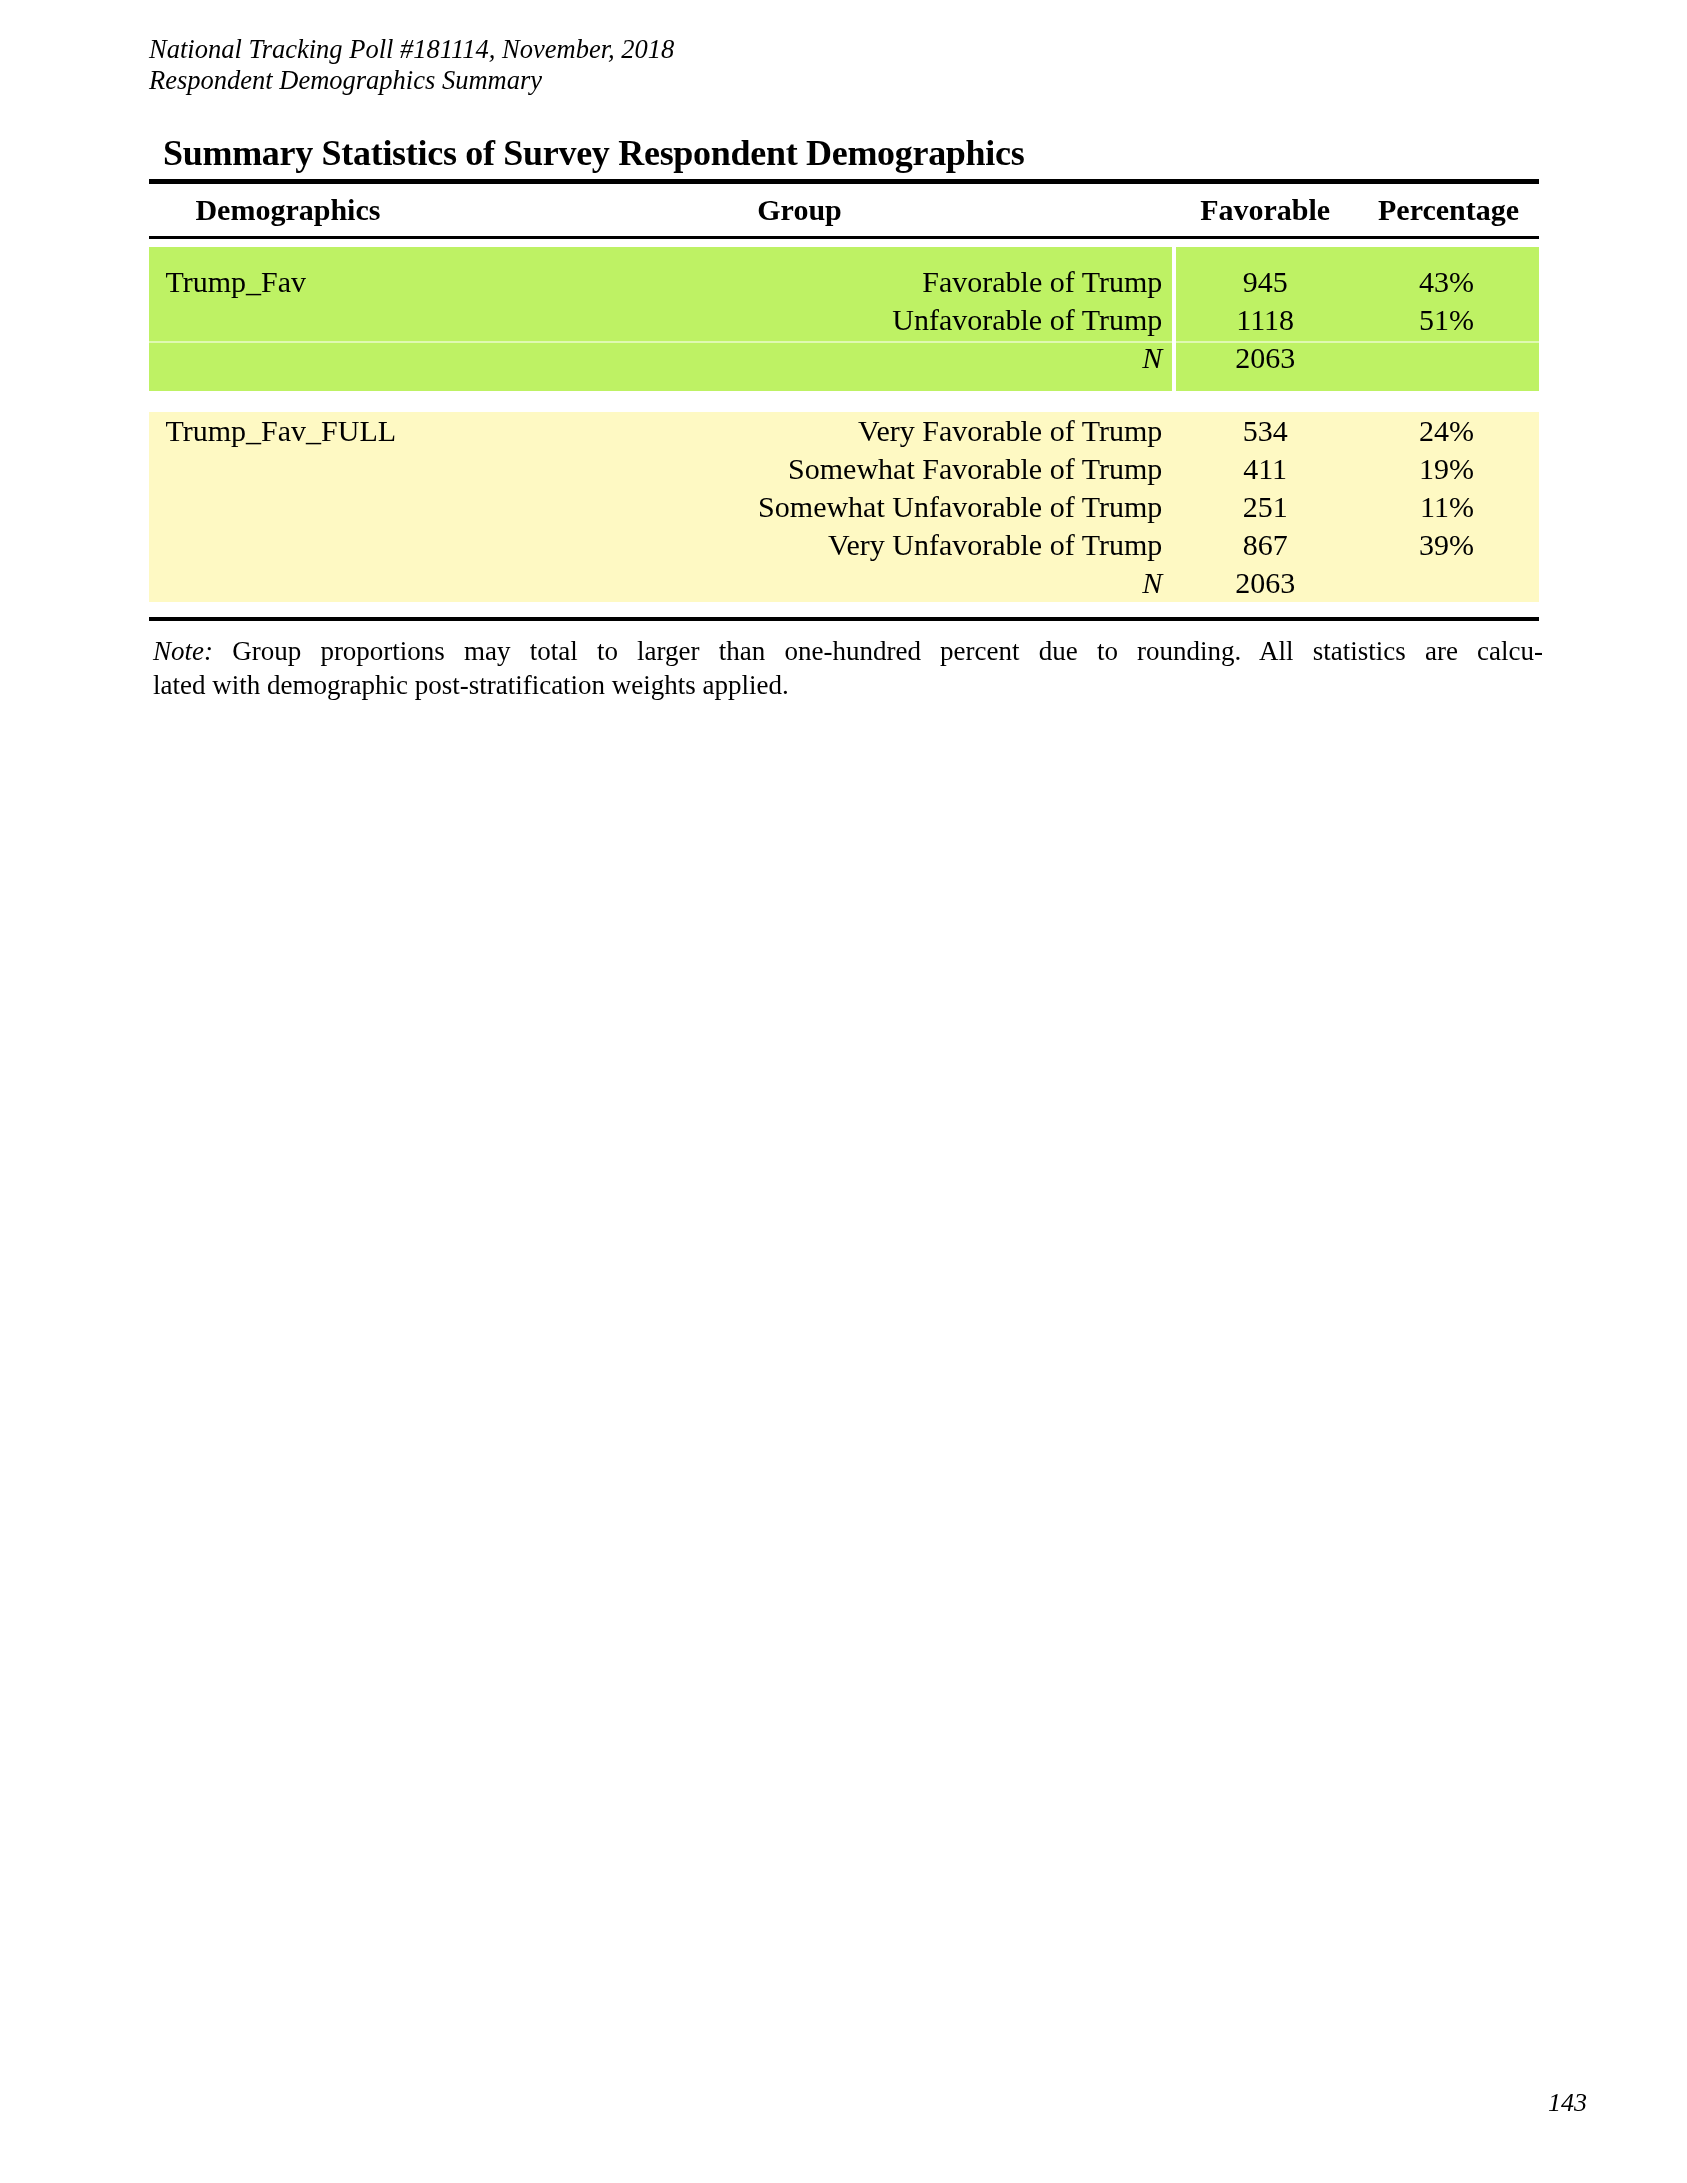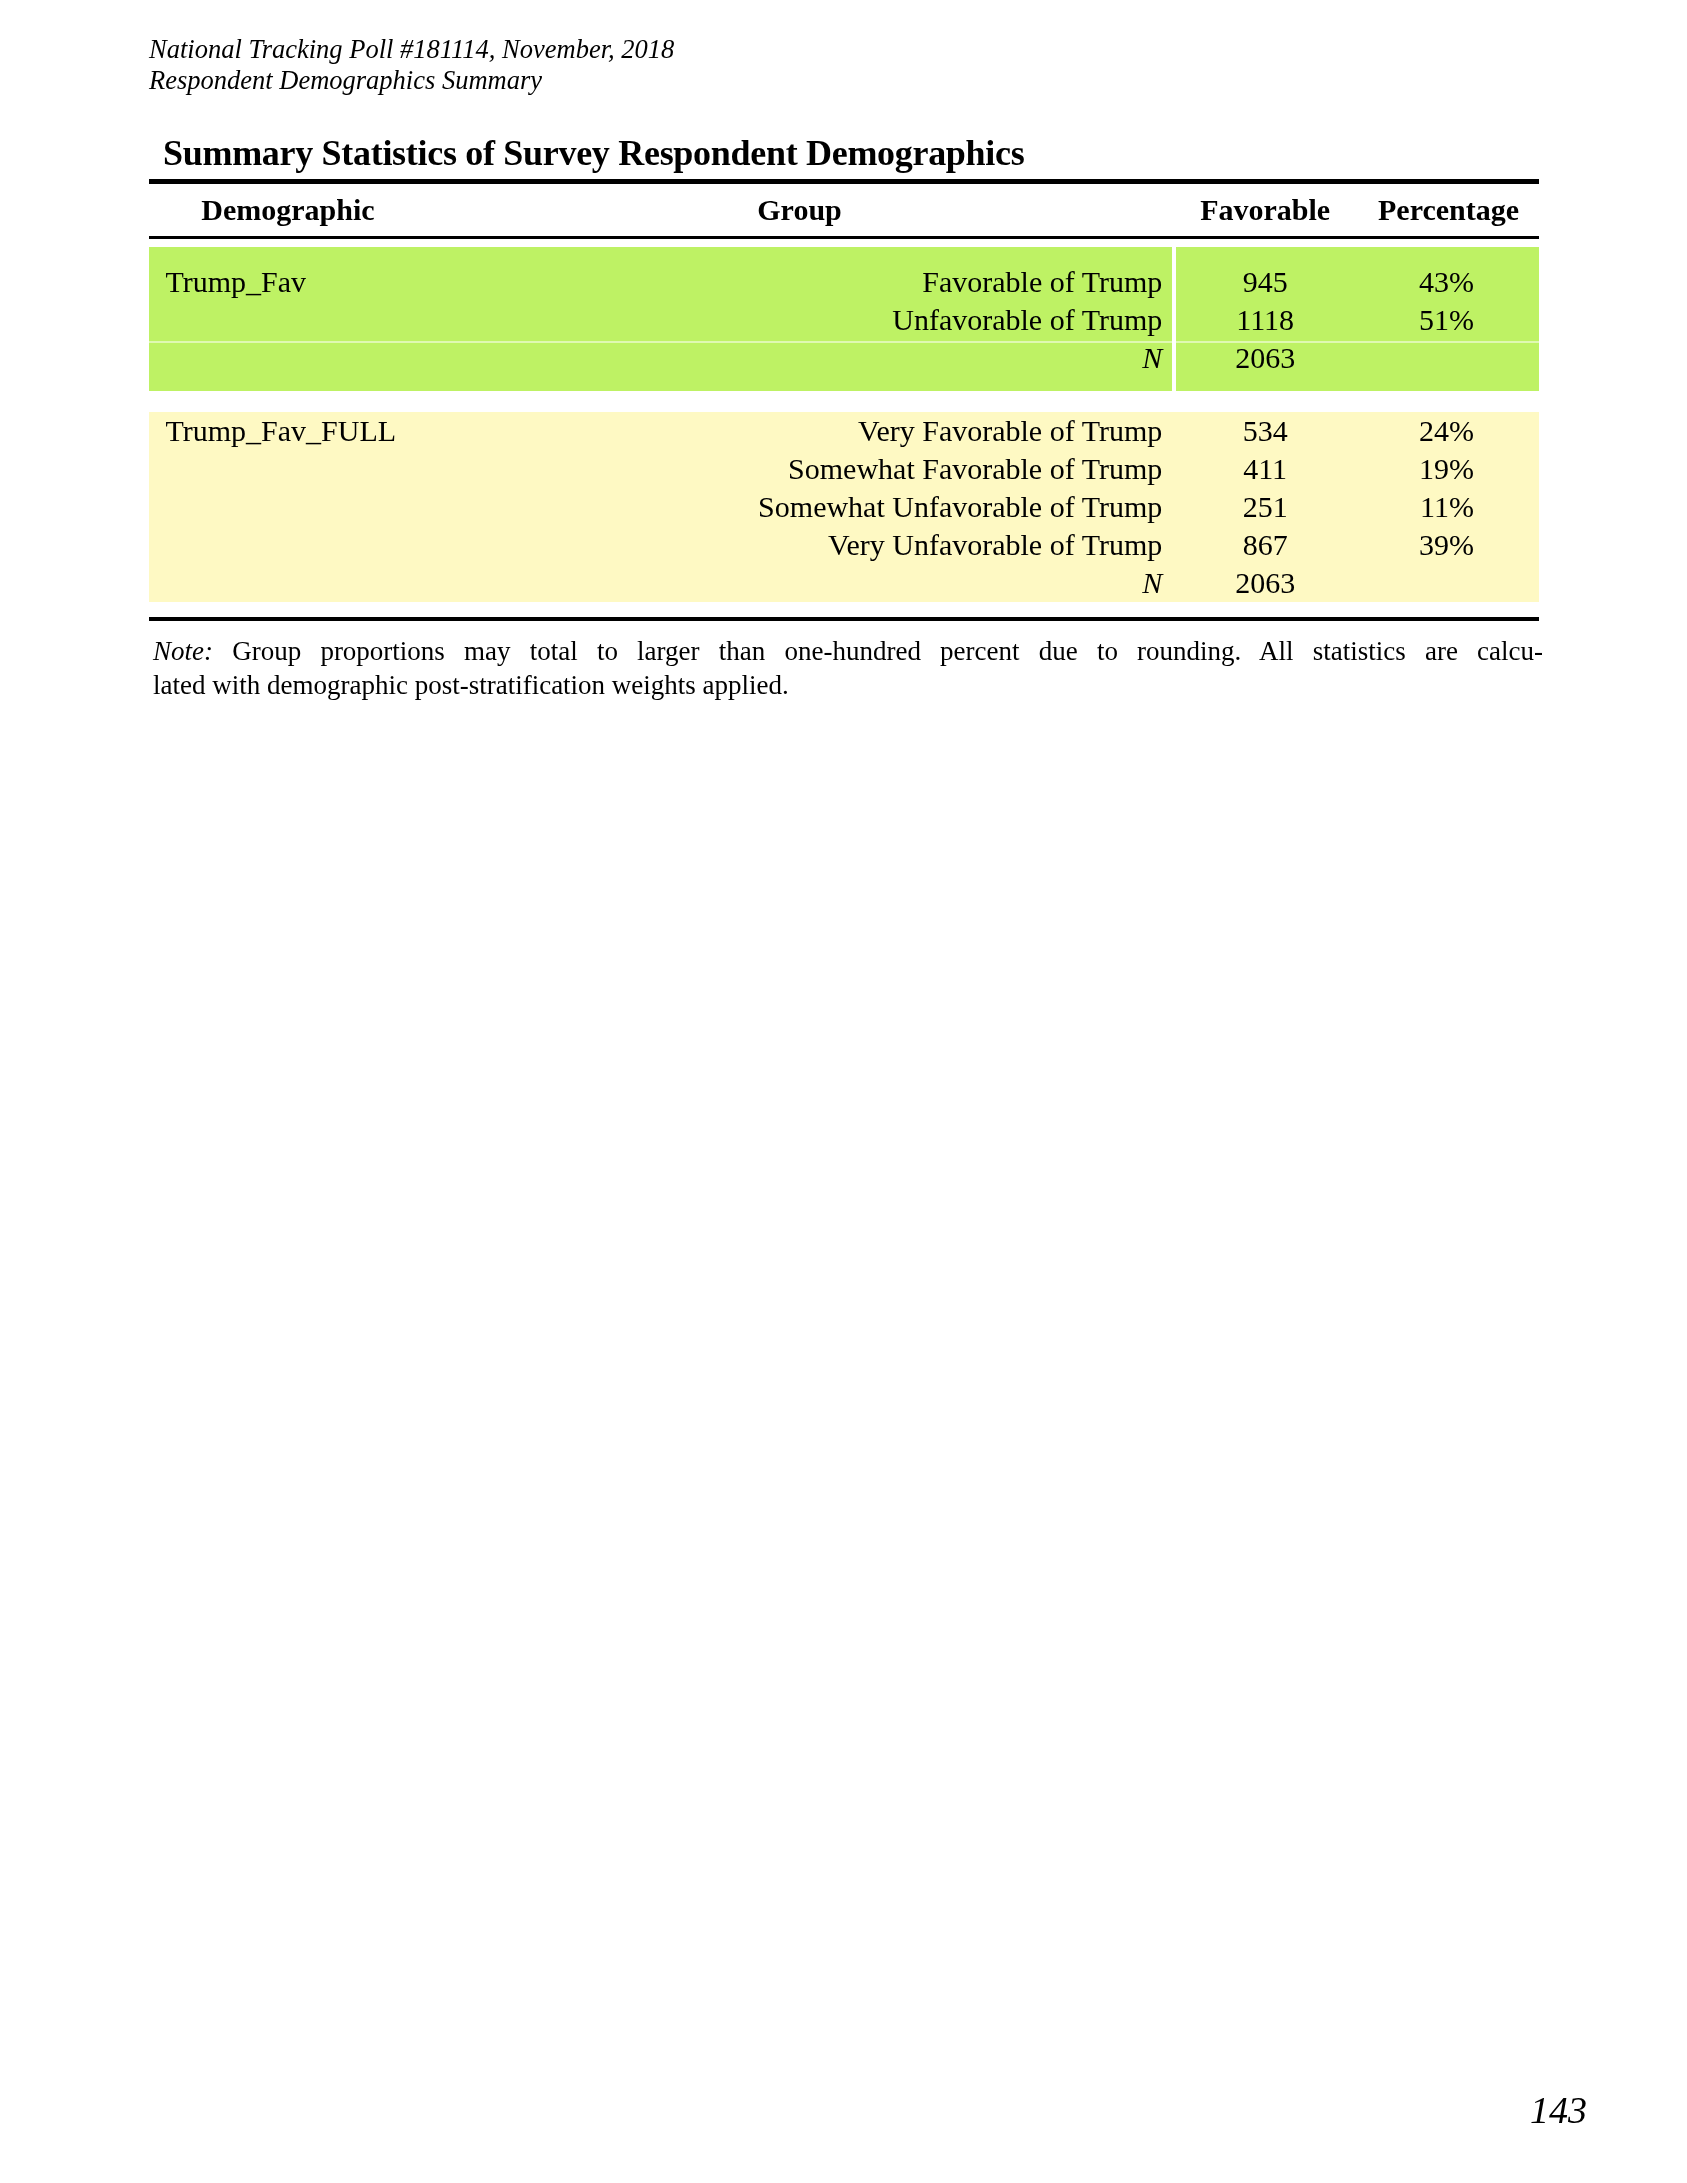--- a/index.html
+++ b/index.html
@@ -44,41 +44,41 @@
   .nrow .c2 { font-style:italic; }
   .note {
     position:absolute; left:149px; top:630px; width:1390px; margin:4px;
     font-size:27px; line-height:34px;
   }
   .note .l1 { display:block; text-align:justify; text-align-last:justify; }
   .note .l2 { display:block; text-align:left; }
   .note .note-label { font-style:italic; }
   .page-number {
     position:absolute; top:2088px; right:146px;
-    font-style:italic; font-size:38px;
+    font-style:italic; font-size:26px;
   }
 </style>
 </head>
 <body>
 
 <div class="page">
 
   <div class="doc-header">
     <div>National Tracking Poll #181114, November, 2018</div>
     <div>Respondent Demographics Summary</div>
   </div>
 
   <h1 class="table-title">Summary Statistics of Survey Respondent Demographics</h1>
 
   <div class="stable">
 
     <div class="rule thick"></div>
 
     <div class="thead">
-      <div class="c1">Demographic</div>
+      <div class="c1">Demographics</div>
       <div class="c2">Group</div>
       <div class="c3">Favorable</div>
       <div class="c4">Percentage</div>
     </div>
 
     <div class="rule mid"></div>
     <div class="gap12"></div>
 
     <div class="tgroup shaded">
       <div class="col-gap"></div>

